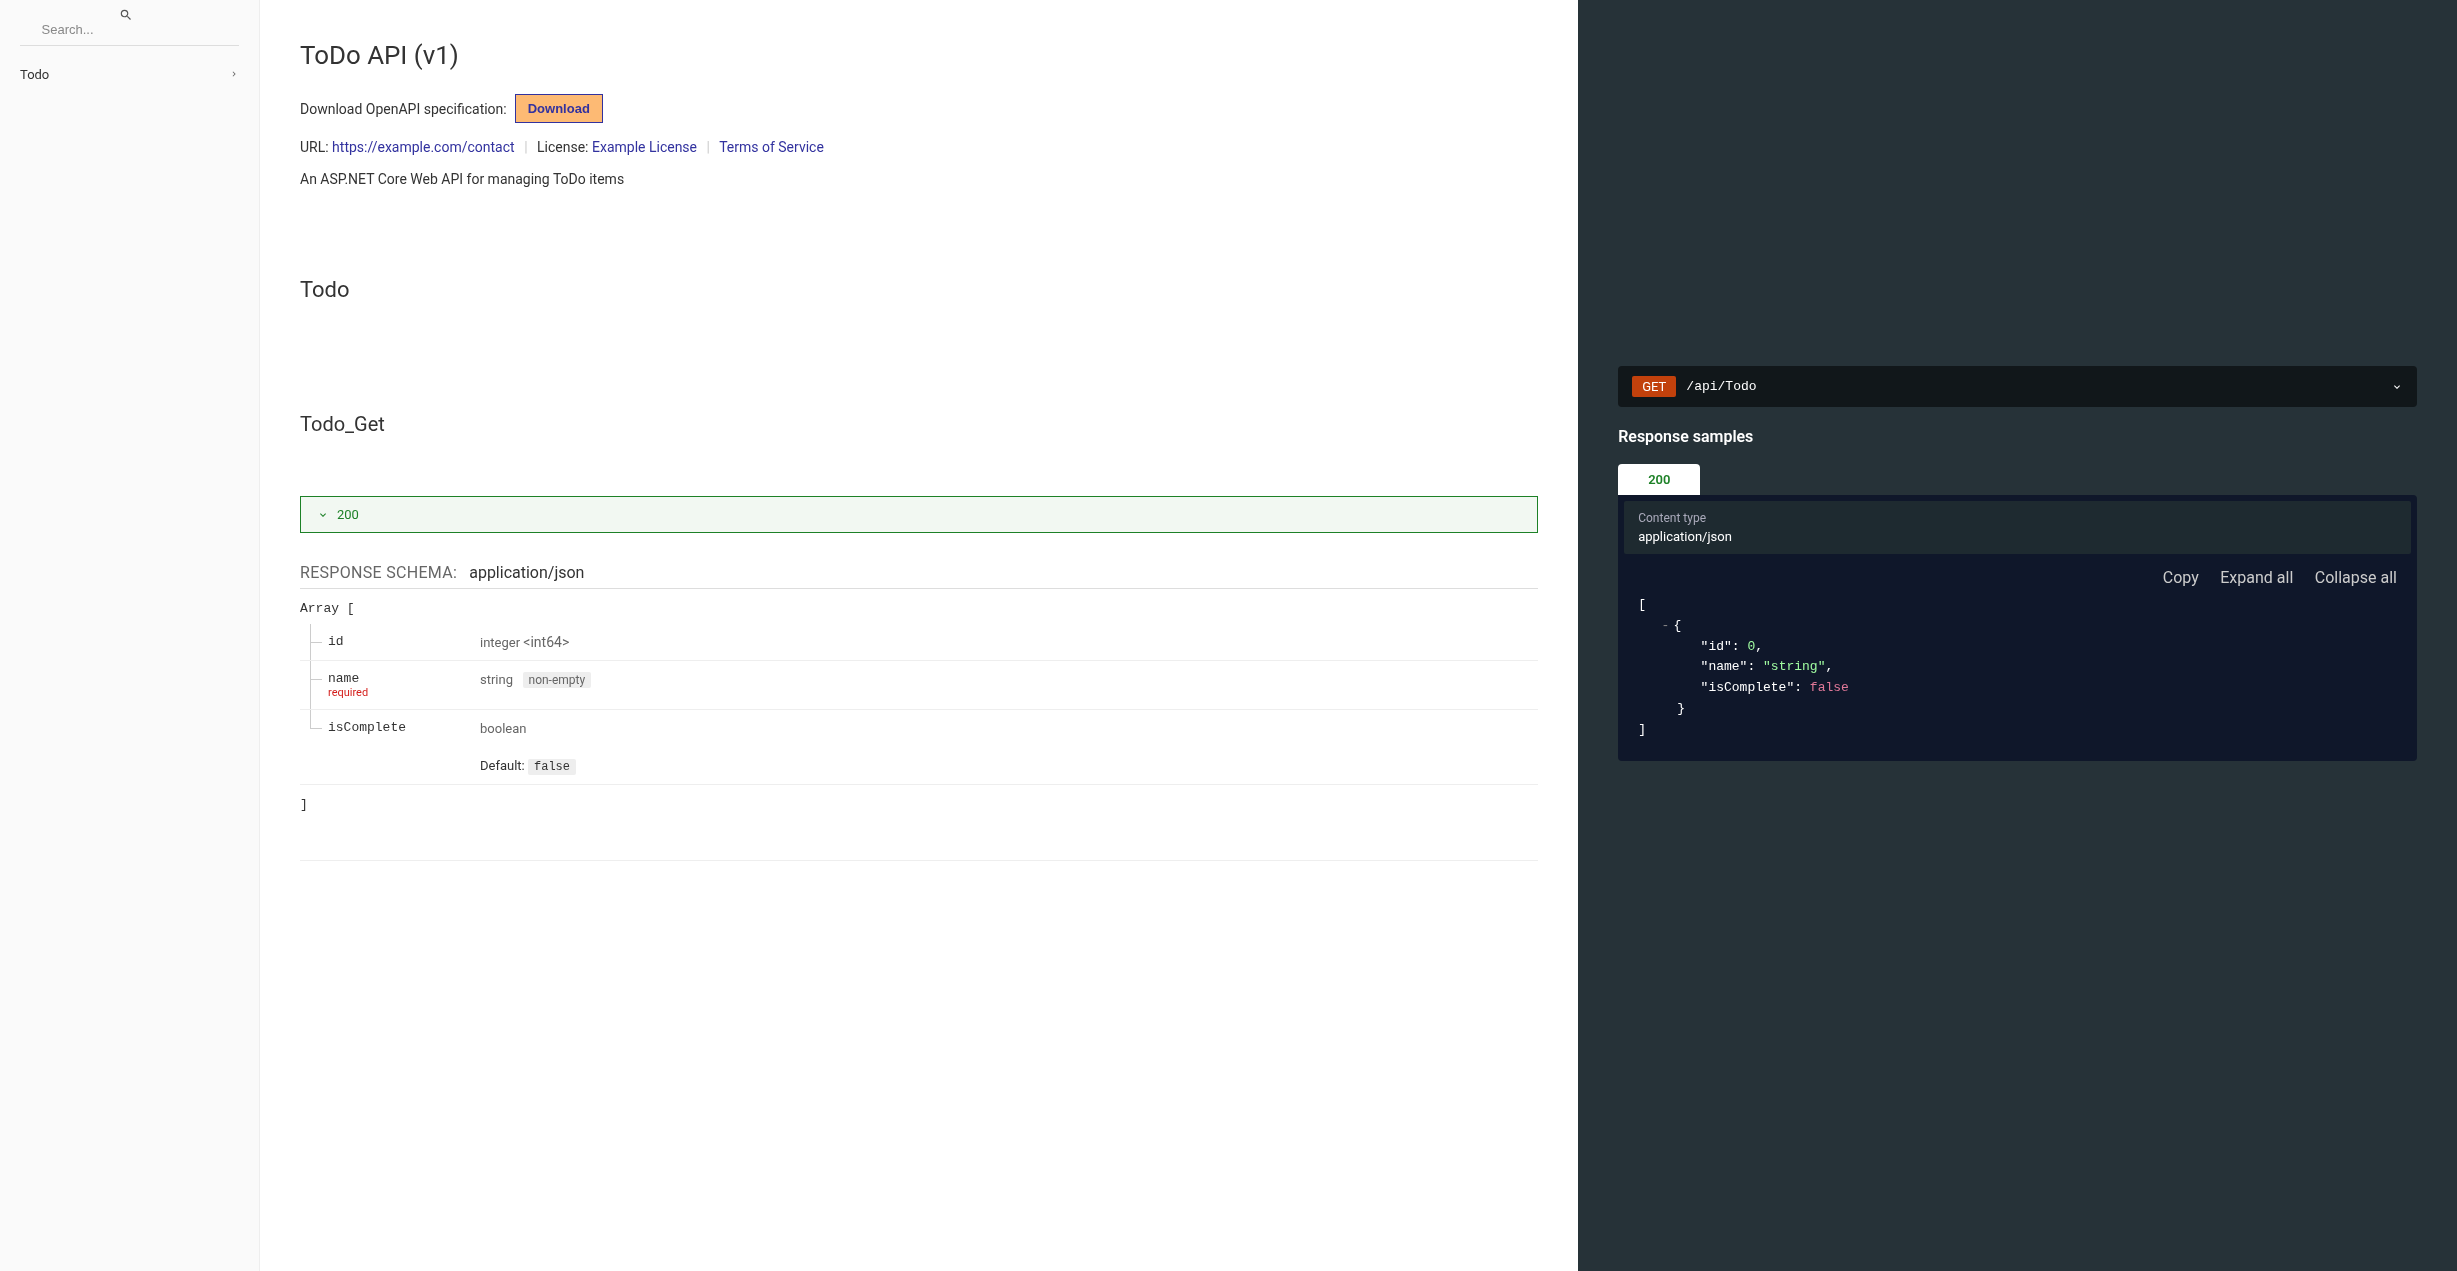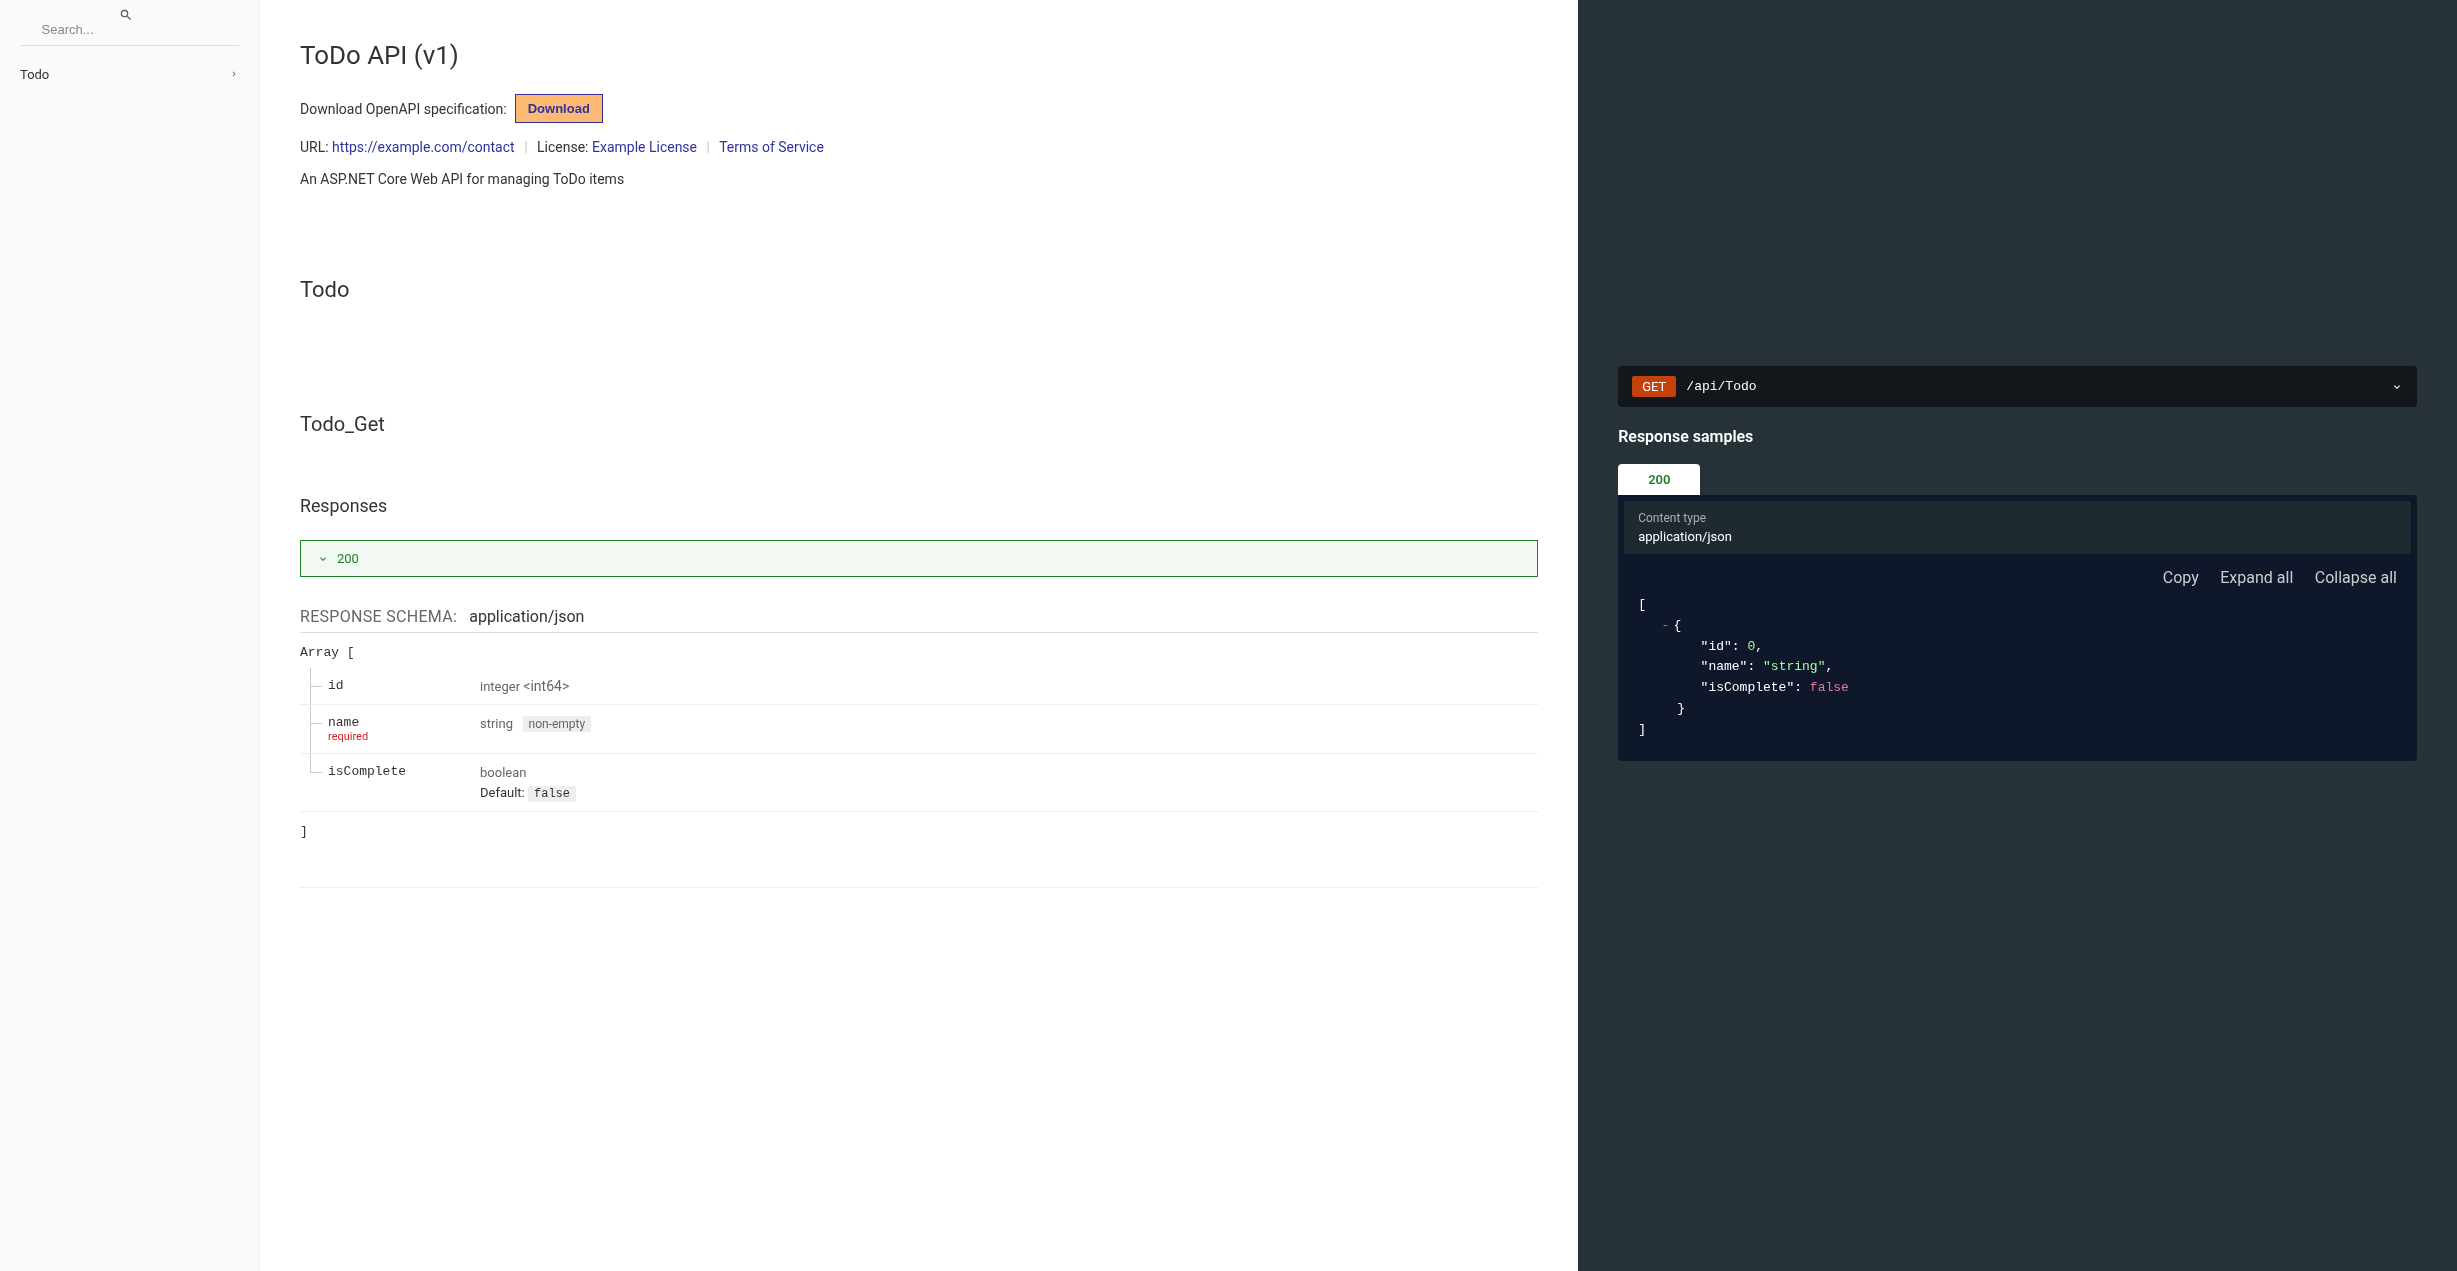--- a/index.html
+++ b/index.html
@@ -111,21 +111,20 @@
       <span>License: </span><a href="#">Example License</a>
       <span class="sep">|</span>
       <a href="#">Terms of Service</a>
     </div>
     <p class="desc">An ASP.NET Core Web API for managing ToDo items</p>
 
     <h2 class="section">Todo</h2>
 
     <h2 class="op">Todo_Get</h2>
 
-    <h3 class="resp">Responses</h3>
     <div class="resp-box">
       <svg viewBox="0 0 24 24">
           <path d="M7.41 8.59L12 13.17l4.59-4.58L18 10l-6 6-6-6 1.41-1.41z"></path>
         </svg>
       <span>200</span>
     </div>
 
     <div class="schema-header">
       <span class="lbl">RESPONSE SCHEMA:</span>
       <span>application/json</span>
@@ -154,21 +153,21 @@
           <span class="badge">non-empty</span>
         </td>
       </tr>
       <tr>
         <td class="namecell">
           <span class="tree-v" style="bottom:auto;height:18px;"></span><span class="tree-h"></span>
           <span>isComplete</span>
         </td>
         <td>
           <div><span class="type">boolean</span></div>
-          <div style="margin-top:4px;">
+          <div style="margin-top:21px;">
             <span class="default-lbl">Default: </span>
             <span class="codebadge">false</span>
           </div>
         </td>
       </tr>
     </tbody>
       </table>
     <div class="array-close" style="margin-top:12px;">]</div>
     <div class="section-divider"></div>
   </div>

